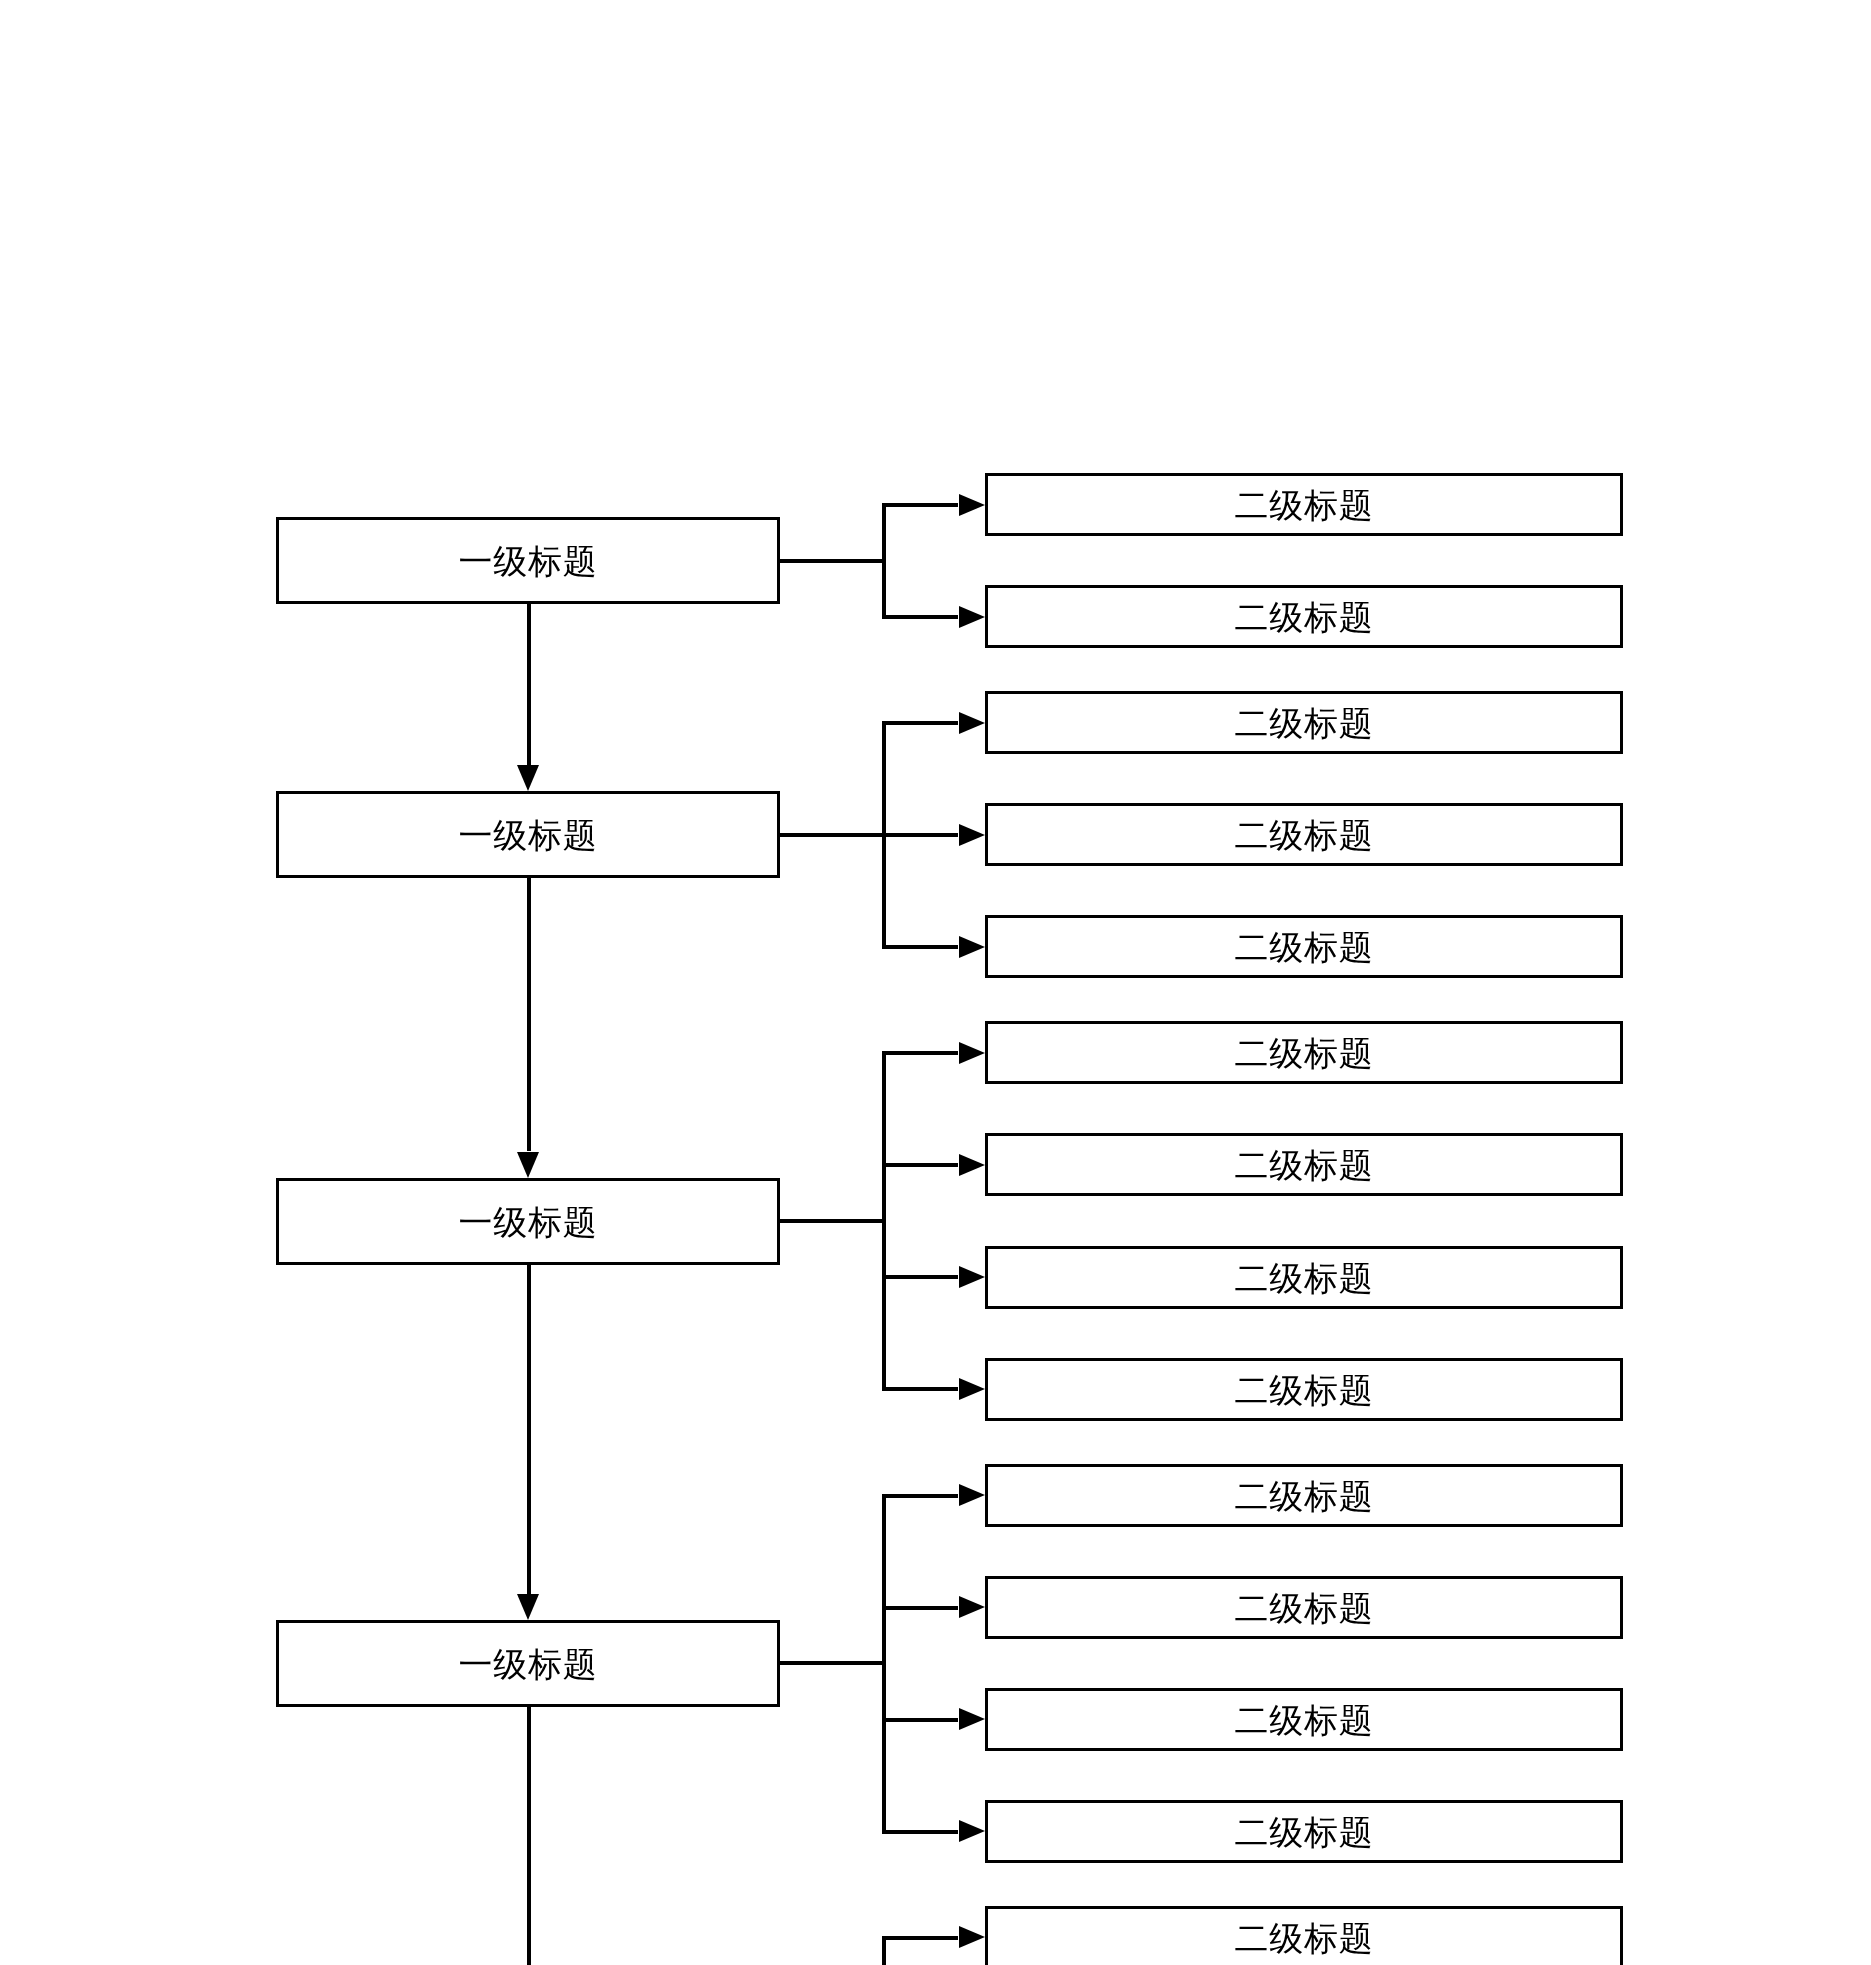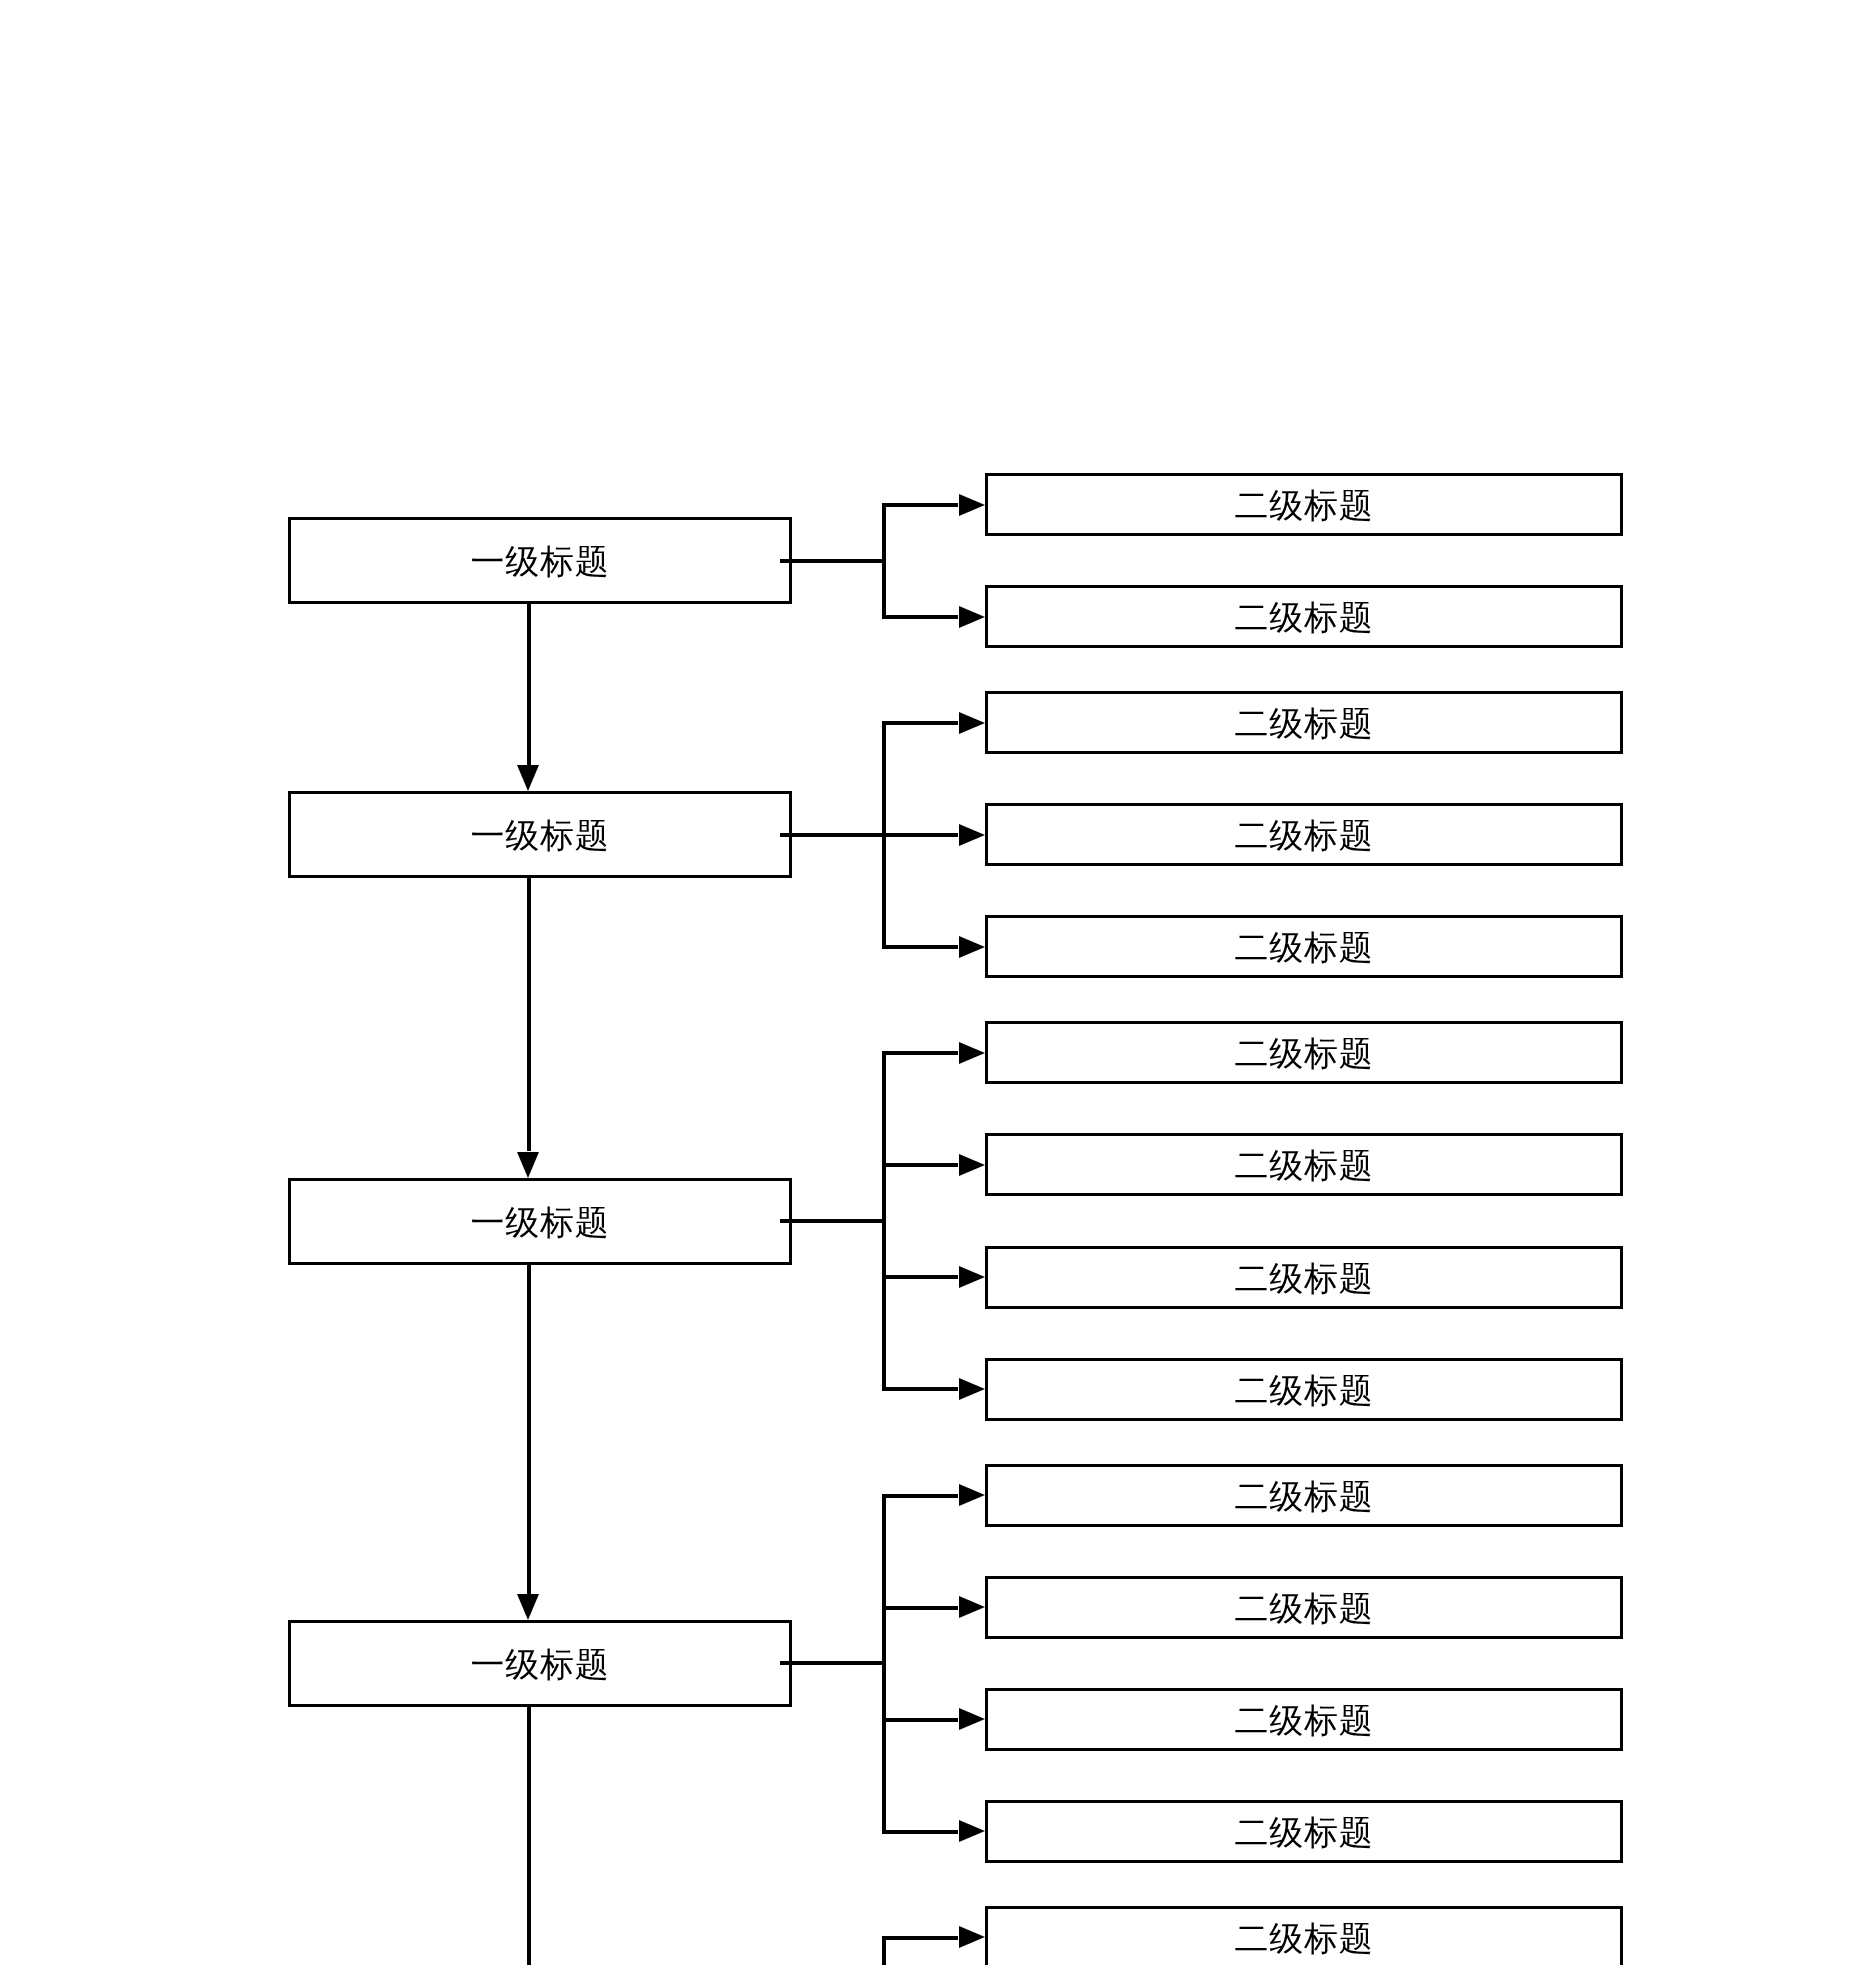--- a/index.html
+++ b/index.html
@@ -21,21 +21,21 @@
     border: 3.5px solid #000000;
     background: #ffffff;
     display: flex;
     align-items: center;
     justify-content: center;
     font-size: 34px;
     line-height: 1;
     letter-spacing: 0.8px;
     white-space: nowrap;
   }
-  .l1 { left: 288px; width: 504px; height: 87px; }
+  .l1 { left: 276px; width: 504px; height: 87px; }
   .l2 { left: 985px; width: 638px; height: 63px; }
   .hline { position: absolute; background: #000000; height: 3.5px; }
   .vline { position: absolute; background: #000000; width: 3.5px; }
   .stub   { left: 780px; width: 105px; }   
   .carrow { left: 885px; width: 73px; }   
   .bus    { left: 882px; }
   .vchain { left: 527px; }                 
   .ah-right {
     position: absolute; width: 0; height: 0; left: 959px;
     border-top: 11px solid transparent;

